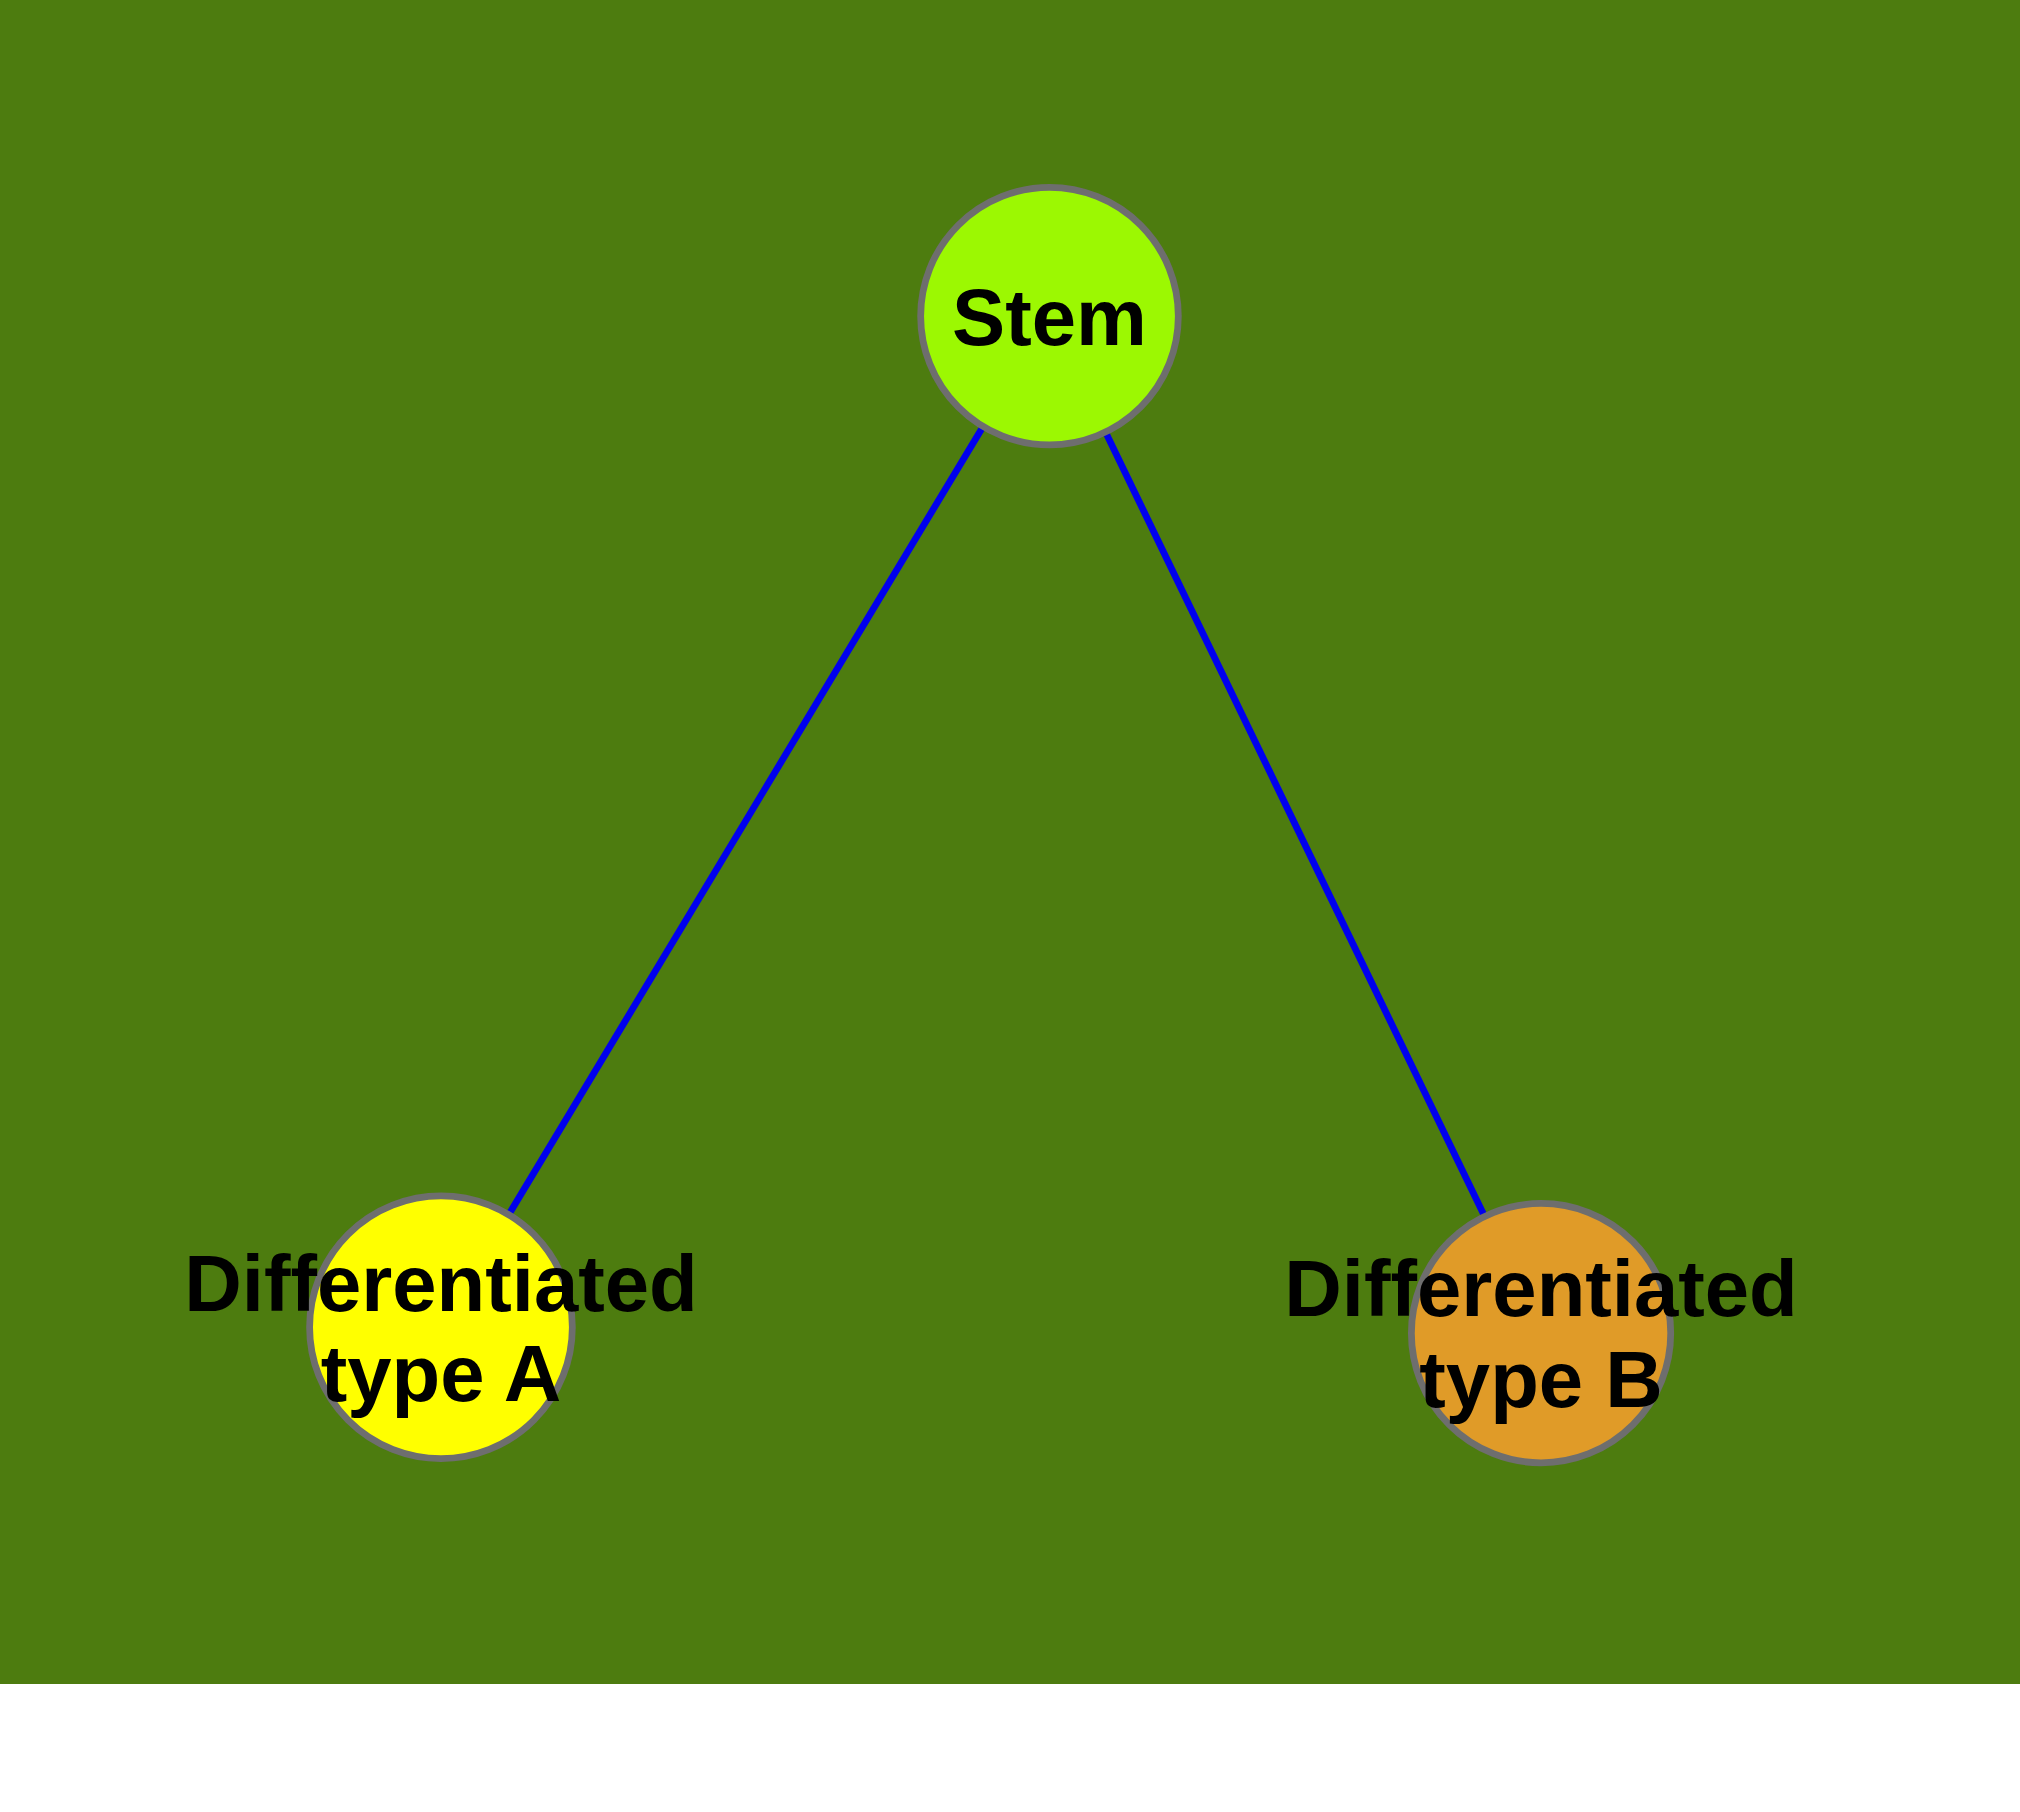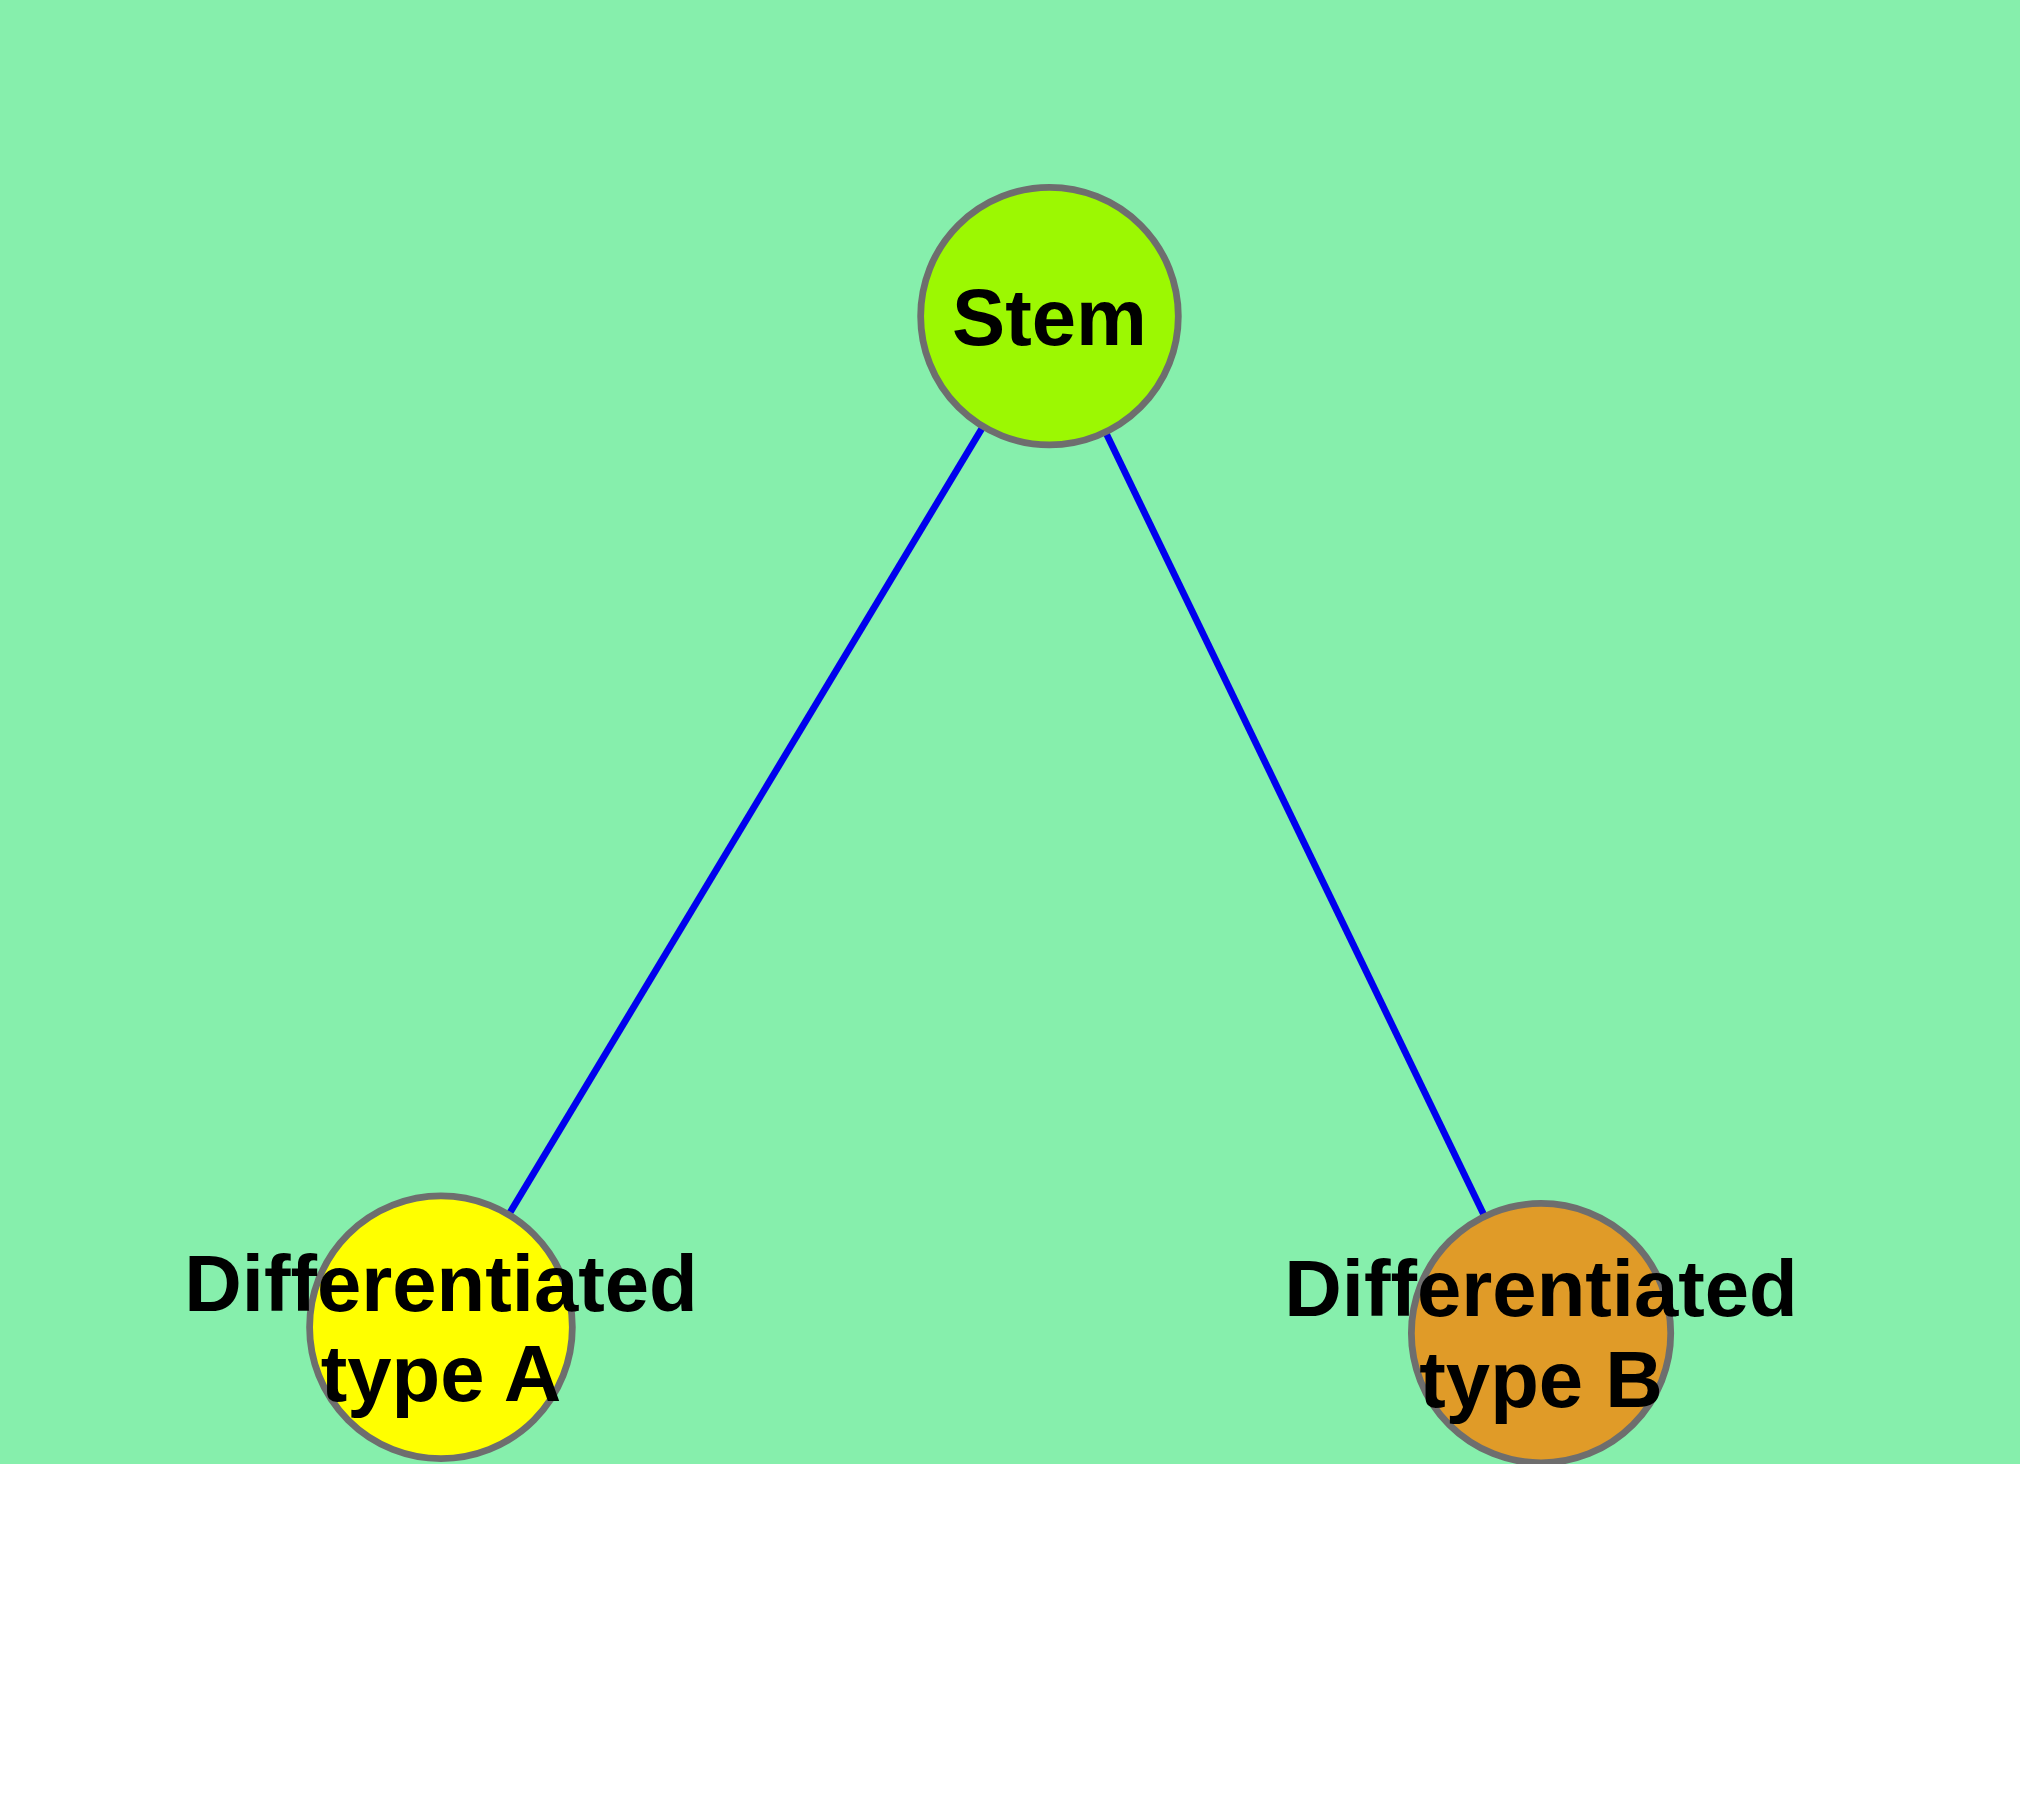--- a/index.html
+++ b/index.html
@@ -36,21 +36,21 @@
     font-size: 94px;
     fill: #000000;
     text-anchor: middle;
     dominant-baseline: alphabetic;
     paint-order: normal;
   }
 </style>
 </head>
 <body>
 
-<div id="canvas" style="width: 2021px; height: 1464px; background: #86efac; text-align: center;">
+<div id="canvas" style="width: 2021px; height: 1684px; background: #4d7c0f; text-align: center;">
   <svg id="graph-svg" viewBox="0 0 2384 2138" style="width: 2021px; height: 1812px;">
 
     <g>
       <line class="edge-line" x1="1158.5888137489574" y1="504.9464417792394" x2="600.9581574117773" y2="1431.4831729912949" stroke="#0000ee" stroke-width="8"></line>
       <line class="edge-line" x1="1305.015973723202" y1="511.65373873765935" x2="1750.5488576162577" y2="1433.4459123094987" stroke="#0000ee" stroke-width="8"></line>
     </g>
 
     <g>
 
       <g>

